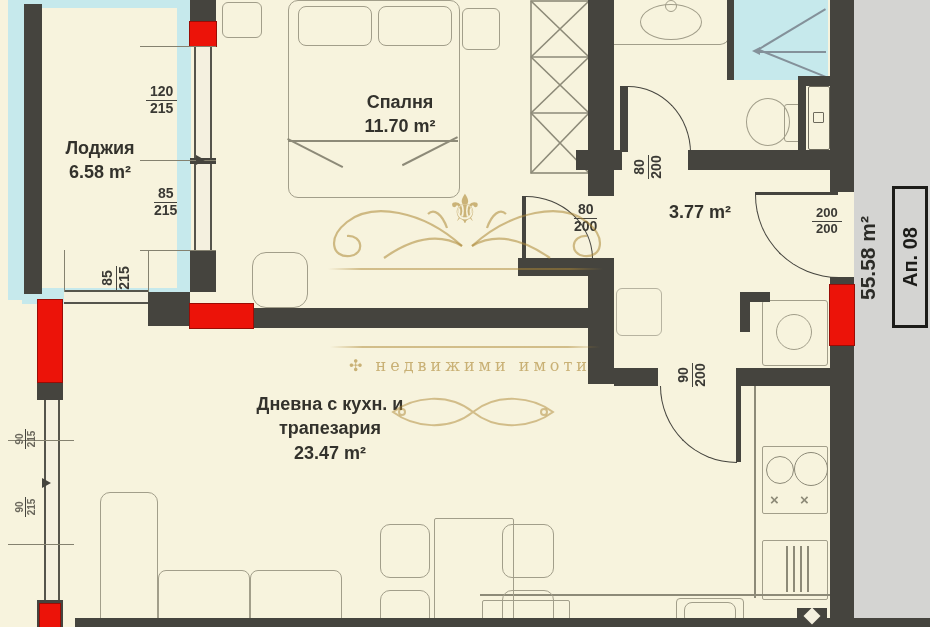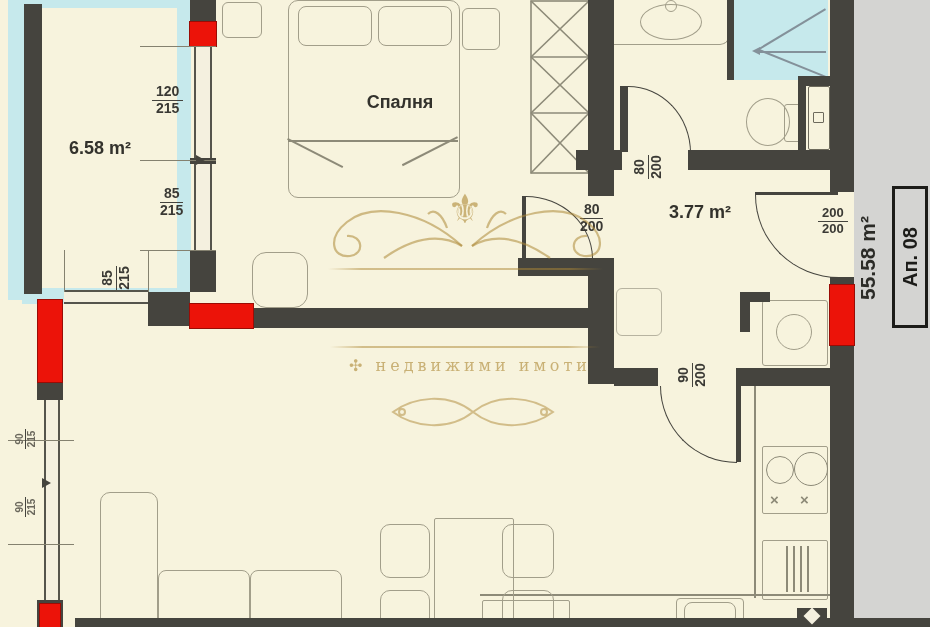--- a/index.html
+++ b/index.html
@@ -14,21 +14,21 @@
   .f{position:absolute;border:1.5px solid #a29e8a;border-radius:6px;z-index:2;background:transparent;}
   .ln{position:absolute;background:#8d8a78;z-index:2;}
   .dimln{position:absolute;background:#84816f;z-index:7;}
   .arc{position:absolute;z-index:5;}
   .arc-tr{border-top:1.8px solid #45443e;border-right:1.8px solid #45443e;border-top-right-radius:100% 100%;}
   .arc-bl{border-left:1.8px solid #45443e;border-bottom:1.8px solid #45443e;border-bottom-left-radius:100% 100%;}
   .dim{display:flex;flex-direction:column;align-items:center;font-weight:700;font-size:14px;
        line-height:1.12;color:#3a3934;z-index:10;}
   .dim .num{border-bottom:1.5px solid #45443e;padding:0 4px;}
   .dim .den{padding:0 2px;}
-  .abs{position:absolute;margin-left:6px;}
+  .abs{position:absolute;}
   .rot{position:absolute;transform:rotate(-90deg);transform-origin:0 0;z-index:10;}
   .sm{font-size:10px;color:#6a675c;font-weight:600;}
   .rlabel{position:absolute;z-index:12;text-align:center;color:#33322c;font-weight:700;
           font-size:18px;line-height:1.35;}
   .tri-r{position:absolute;width:0;height:0;border-top:5px solid transparent;
          border-bottom:5px solid transparent;border-left:9px solid #45443e;z-index:7;}
   .wm{position:absolute;z-index:30;color:rgba(173,136,54,.62);}
   .wm-brand{font-family:"DejaVu Serif",serif;font-size:52px;letter-spacing:9px;font-weight:400;
             text-align:center;white-space:nowrap;}
   .wm-tag{font-family:"DejaVu Serif",serif;font-size:16px;letter-spacing:4px;text-align:center;white-space:nowrap;}
@@ -240,27 +240,34 @@
     </div>
   </div>
   <div class="rot" style="left:14px;top:528px;width:42px">
     <div class="dim sm">
       <span class="num">90</span>
       <span class="den">215</span>
     </div>
   </div>
 
   <div class="rlabel" style="left:25px;top:136px;width:150px">
+    <div>Лоджия</div>
     <div>6.58 m²</div>
   </div>
   <div class="rlabel" style="left:330px;top:90px;width:140px">
     <div>Спалня</div>
+    <div>11.70 m²</div>
   </div>
   <div class="rlabel" style="left:625px;top:200px;width:150px">
     <div>3.77 m²</div>
+  </div>
+  <div class="rlabel" style="left:225px;top:392px;width:210px">
+    <div>Дневна с кухн. и</div>
+    <div>трапезария</div>
+    <div>23.47 m²</div>
   </div>
 
   <div class="side-area" style="left:856px;top:352px">55.58 m²</div>
   <div class="ap-badge" style="left:892px;top:328px">Ап. 08</div>
 
   <div class="wm" style="left:302px;top:188px;z-index:30">
     <svg width="330" height="80" viewBox="0 0 330 80">
       <g stroke="rgba(173,136,54,.55)" stroke-width="2.2" fill="none">
         <path d="M160,58 C120,22 70,14 45,34 C25,50 30,70 48,68 C63,66 61,47 45,48"></path>
         <path d="M160,58 C132,42 102,56 82,70"></path>

